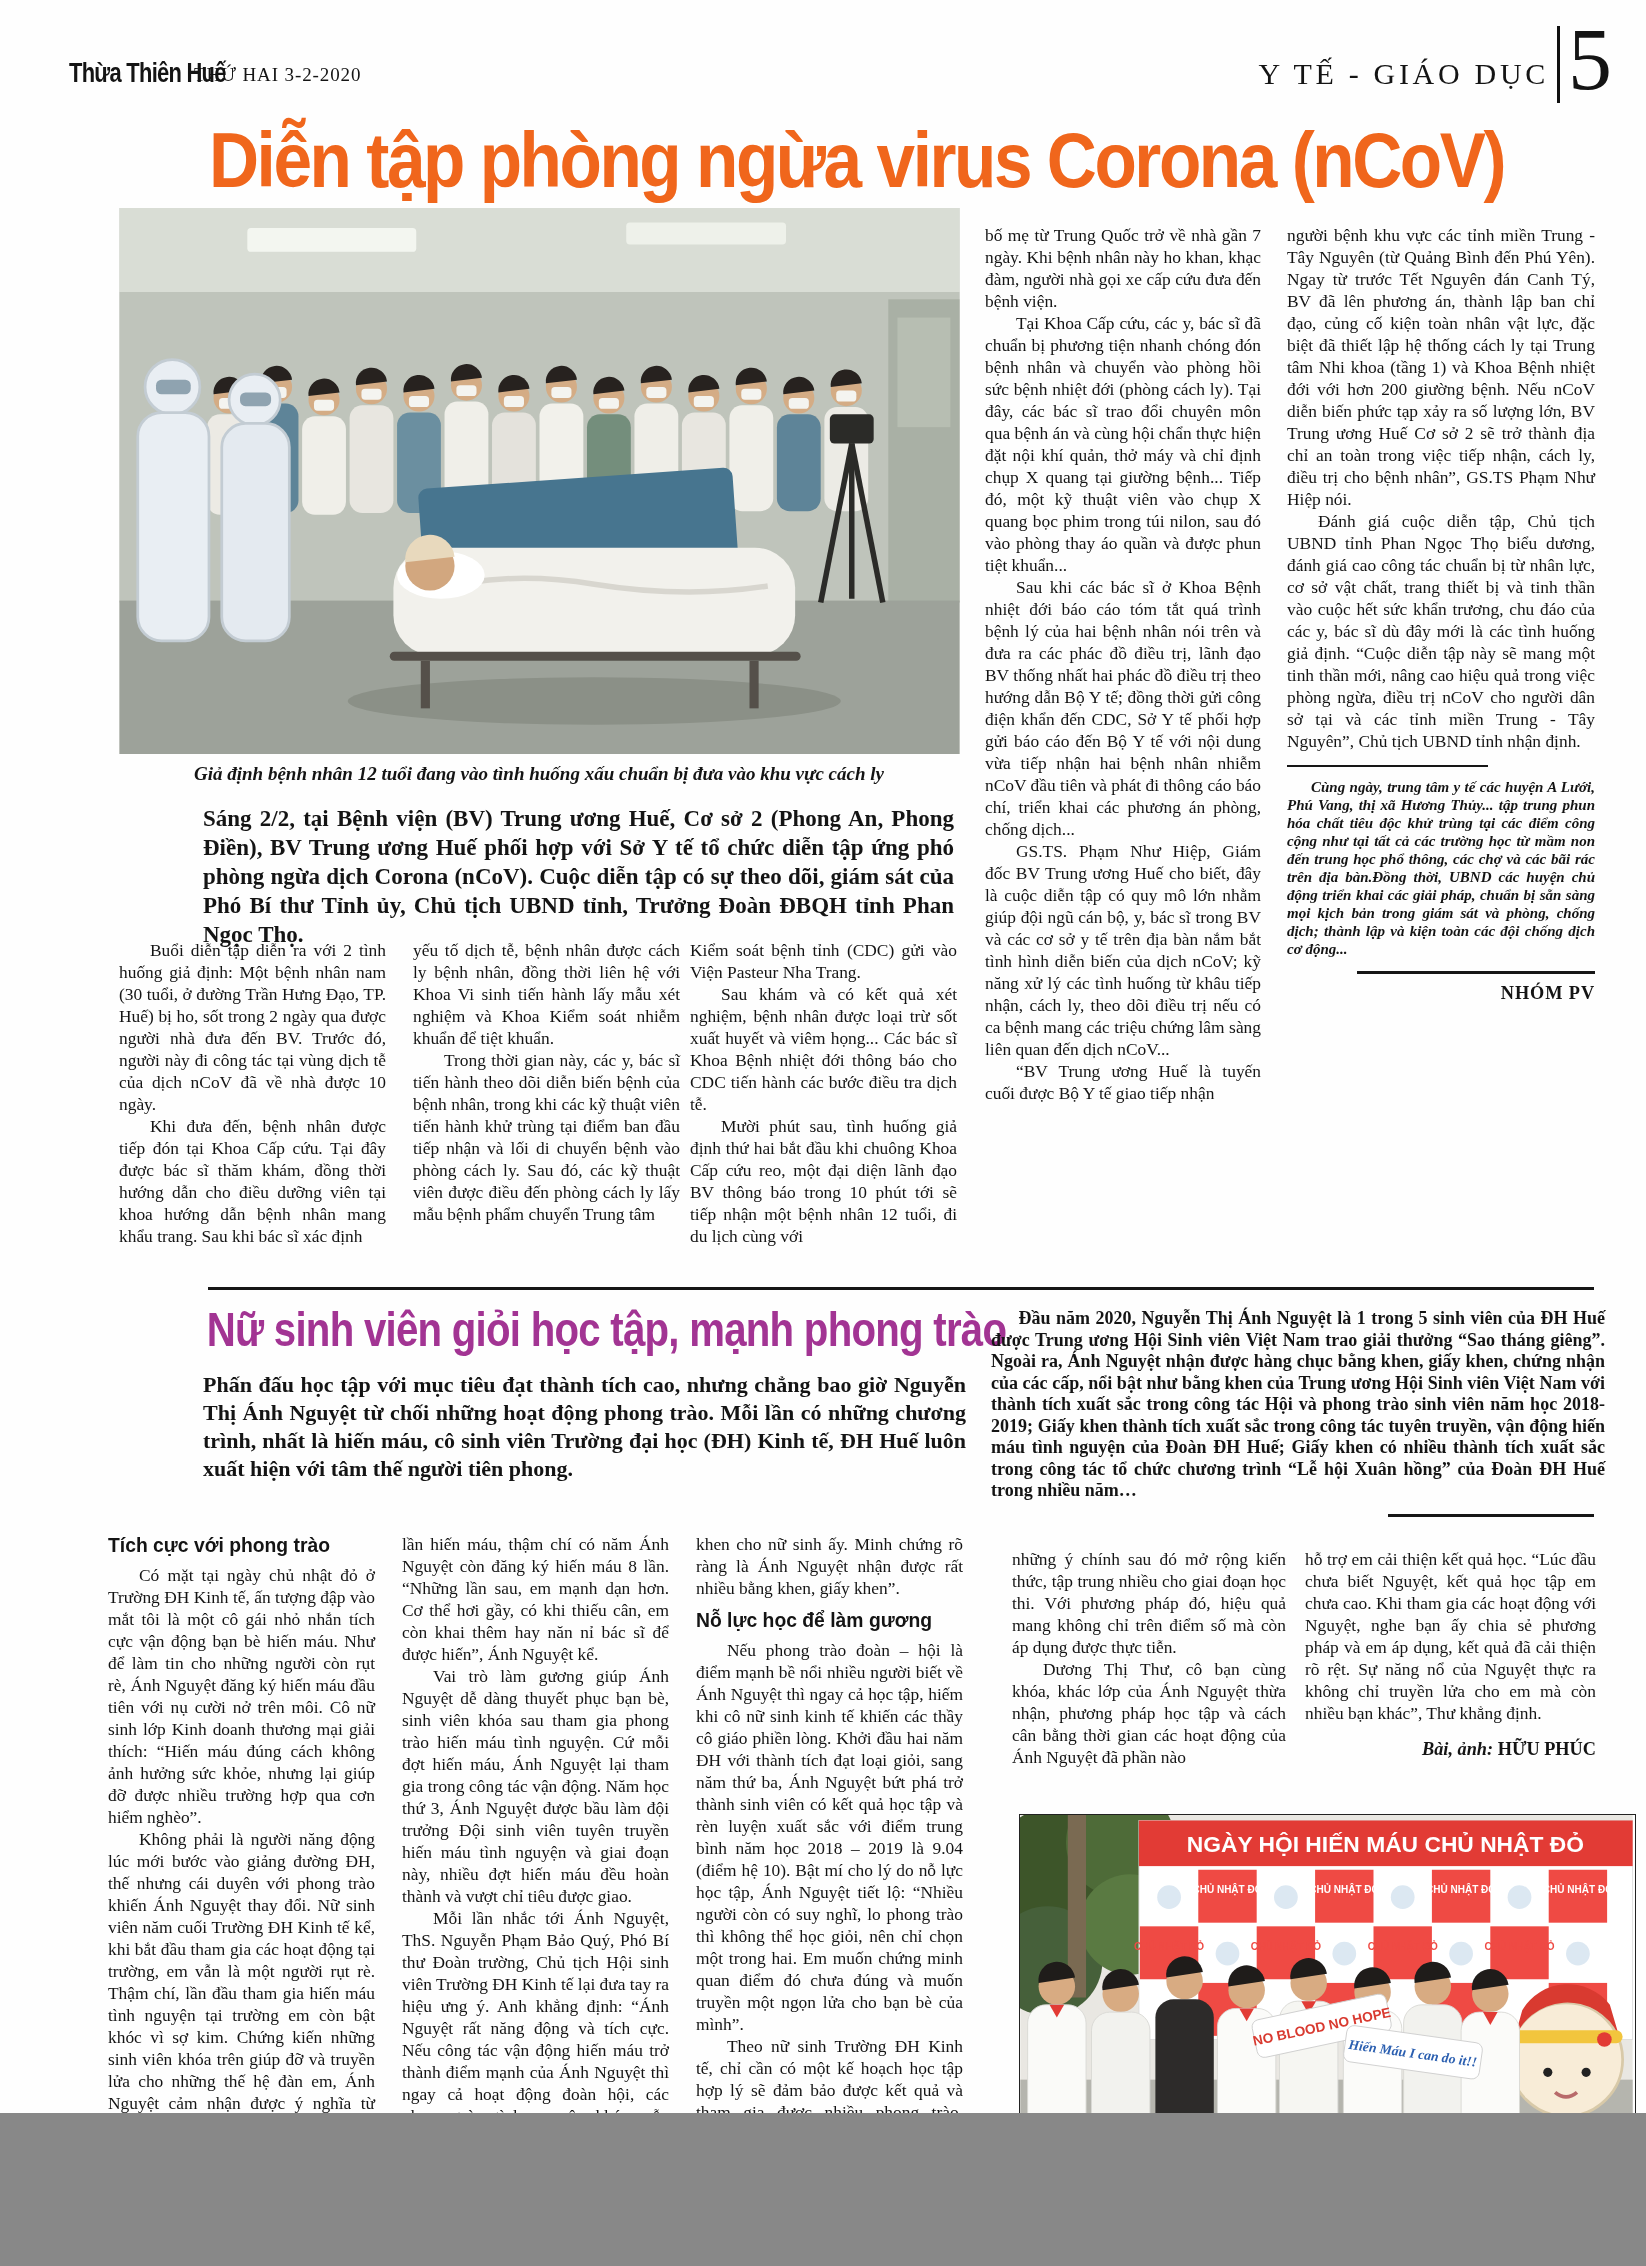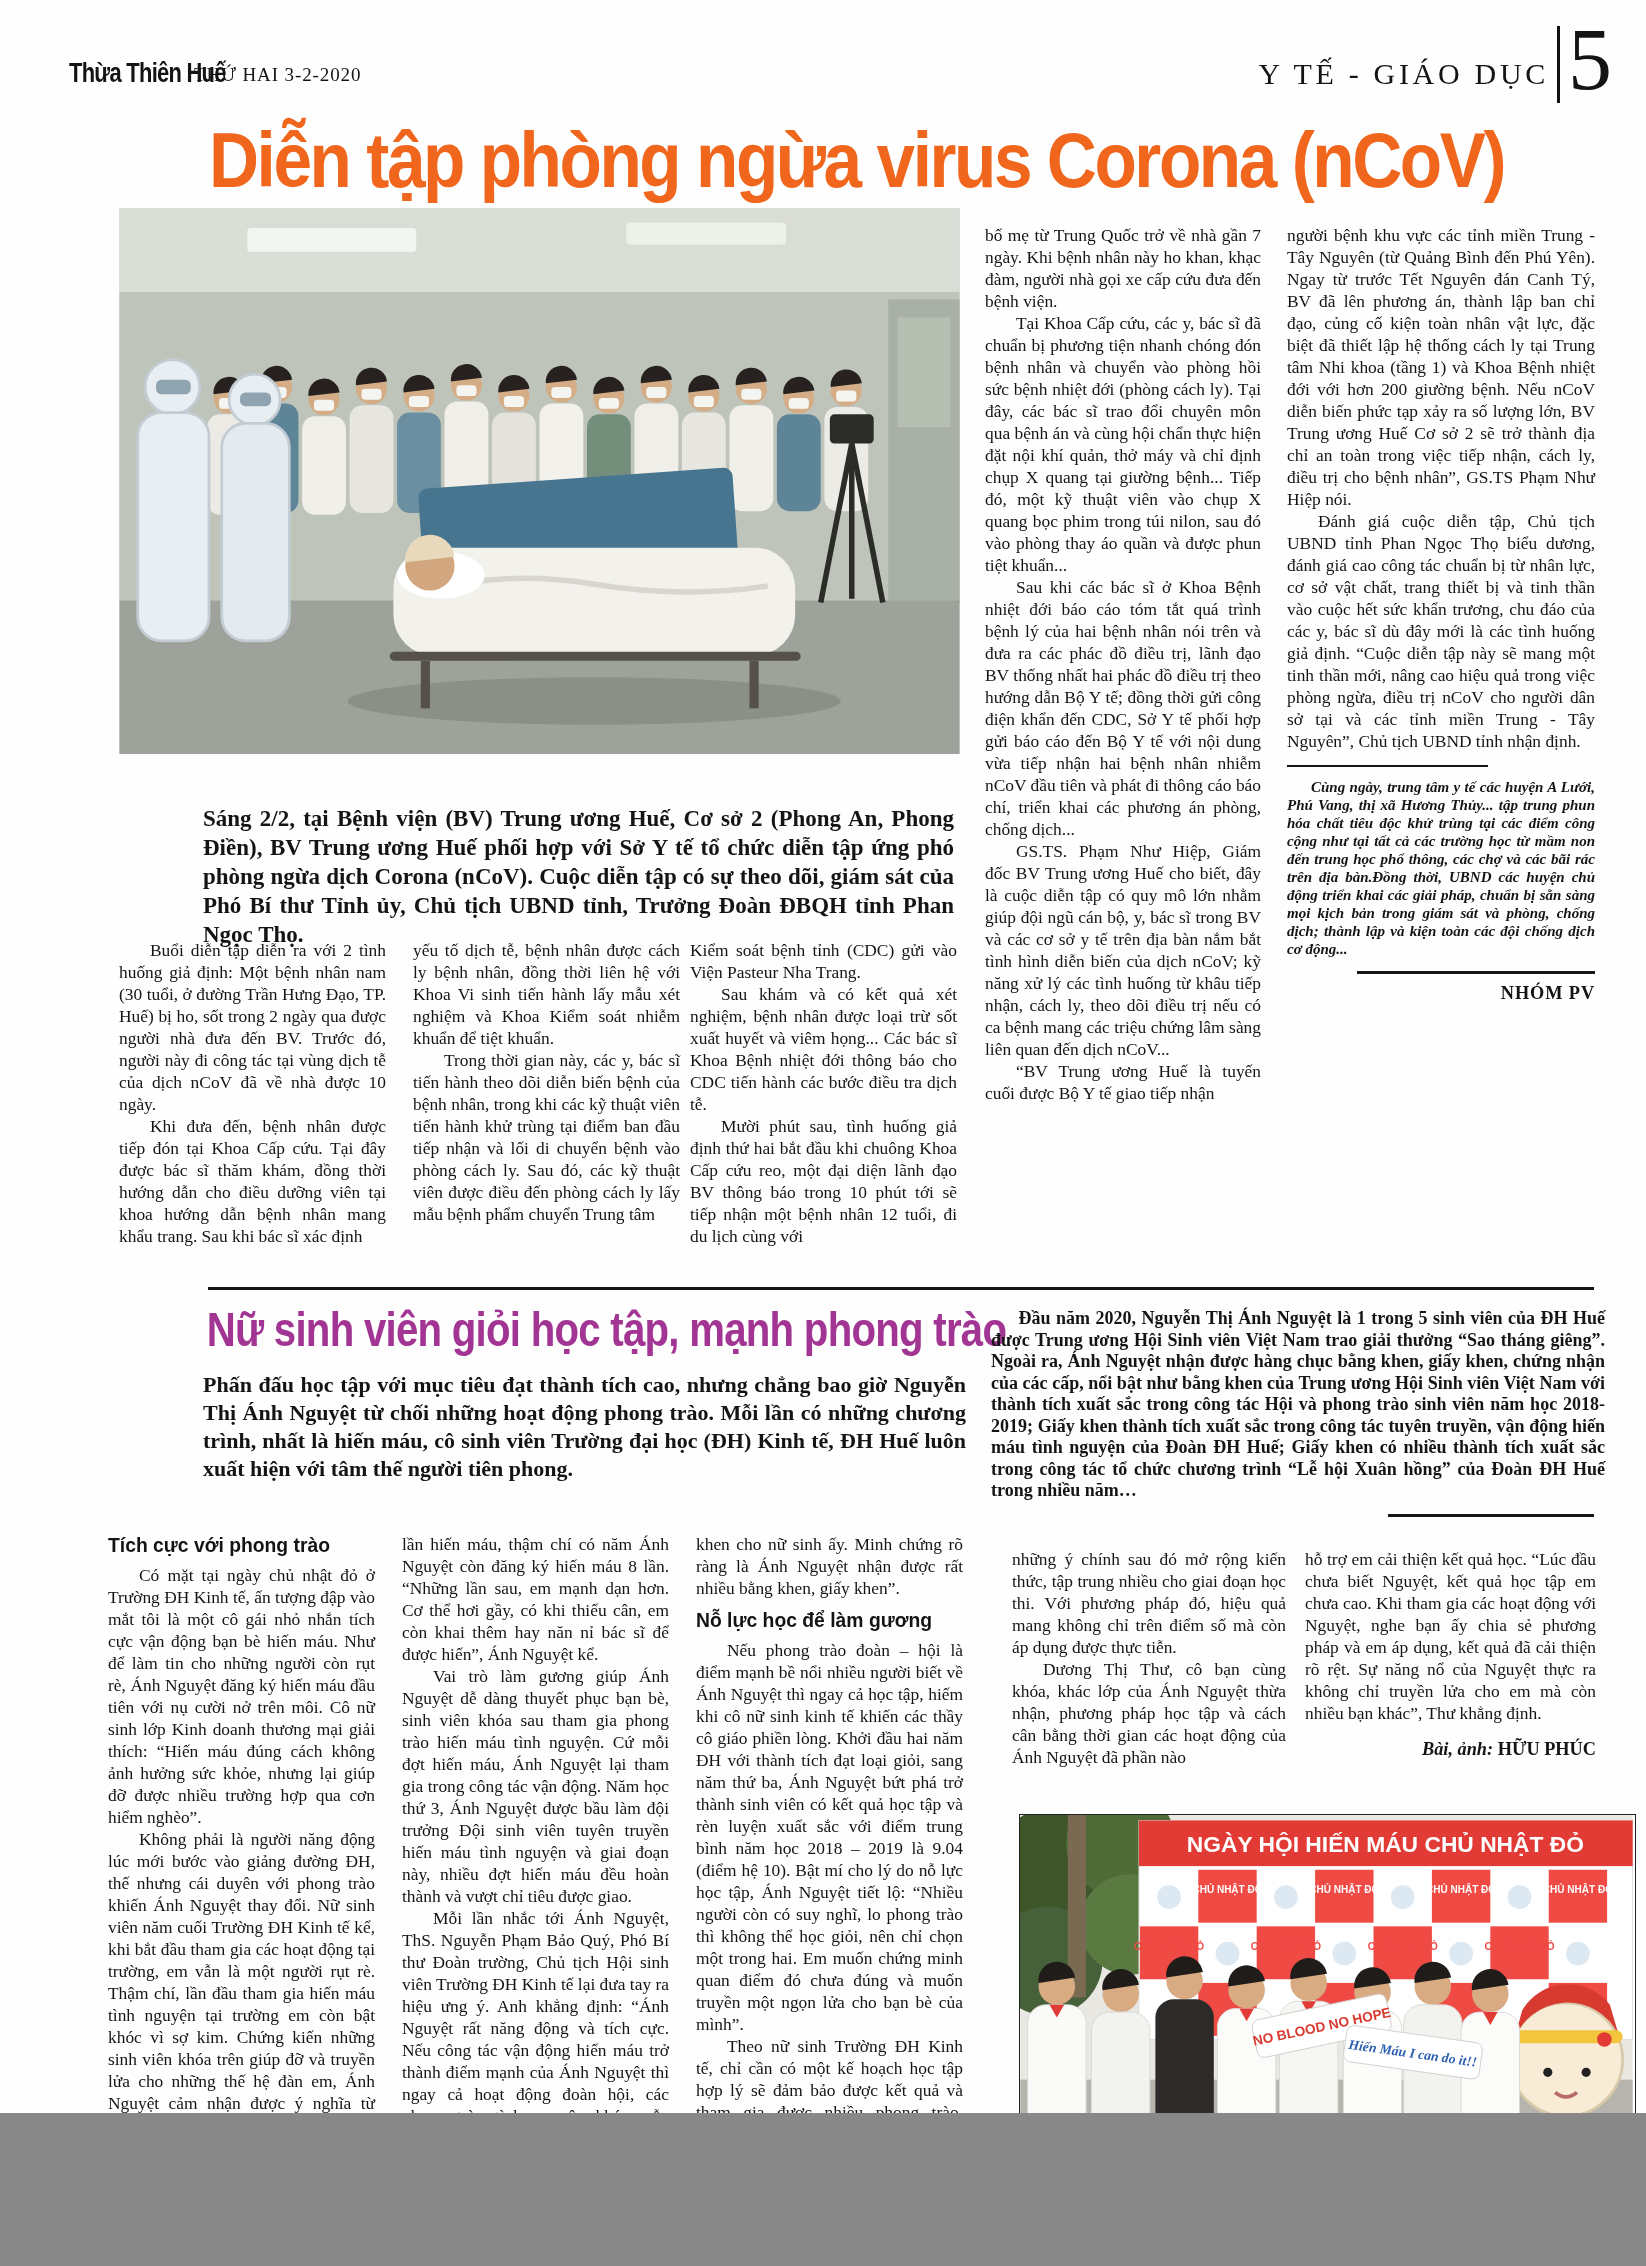--- a/index.html
+++ b/index.html
@@ -158,20 +158,21 @@
 
       <g stroke="#2b2b28" stroke-width="6" fill="none">
         <line x1="802" y1="258" x2="768" y2="432"></line>
         <line x1="802" y1="258" x2="836" y2="432"></line>
         <line x1="802" y1="258" x2="802" y2="428"></line>
       </g>
       <rect x="778" y="226" width="48" height="32" rx="5" fill="#2b2b28"></rect>
     </svg>
   </div>
 
+  <div class="abs caption" style="left:137px;top:762px;width:804px;text-align:center;">Giả định bệnh nhân 12 tuổi đang vào tình huống xấu chuẩn bị đưa vào khu vực cách ly</div>
 
   <div class="abs lede" style="left:203px;top:804px;width:751px;">Sáng 2/2, tại Bệnh viện (BV) Trung ương Huế, Cơ sở 2 (Phong An, Phong Điền), BV Trung ương Huế phối hợp với Sở Y tế tổ chức diễn tập ứng phó phòng ngừa dịch Corona (nCoV). Cuộc diễn tập có sự theo dõi, giám sát của Phó Bí thư Tỉnh ủy, Chủ tịch UBND tỉnh, Trưởng Đoàn ĐBQH tỉnh Phan Ngọc Thọ.</div>
 
   <div class="abs body-col" style="left:119px;top:939px;width:267px;">
       <p>Buổi diễn tập diễn ra với 2 tình huống giả định: Một bệnh nhân nam (30 tuổi, ở đường Trần Hưng Đạo, TP. Huế) bị ho, sốt trong 2 ngày qua được người nhà đưa đến BV. Trước đó, người này đi công tác tại vùng dịch tễ của dịch nCoV đã về nhà được 10 ngày.</p>
       <p>Khi đưa đến, bệnh nhân được tiếp đón tại Khoa Cấp cứu. Tại đây được bác sĩ thăm khám, đồng thời hướng dẫn cho điều dưỡng viên tại khoa hướng dẫn bệnh nhân mang khẩu trang. Sau khi bác sĩ xác định</p>
     </div>
   <div class="abs body-col cont" style="left:413px;top:939px;width:267px;">
       <p>yếu tố dịch tễ, bệnh nhân được cách ly bệnh nhân, đồng thời liên hệ với Khoa Vi sinh tiến hành lấy mẫu xét nghiệm và Khoa Kiểm soát nhiễm khuẩn để tiệt khuẩn.</p>
       <p>Trong thời gian này, các y, bác sĩ tiến hành theo dõi diễn biến bệnh của bệnh nhân, trong khi các kỹ thuật viên tiến hành khử trùng tại điểm ban đầu tiếp nhận và lối di chuyển bệnh vào phòng cách ly. Sau đó, các kỹ thuật viên được điều đến phòng cách ly lấy mẫu bệnh phẩm chuyển Trung tâm</p>

